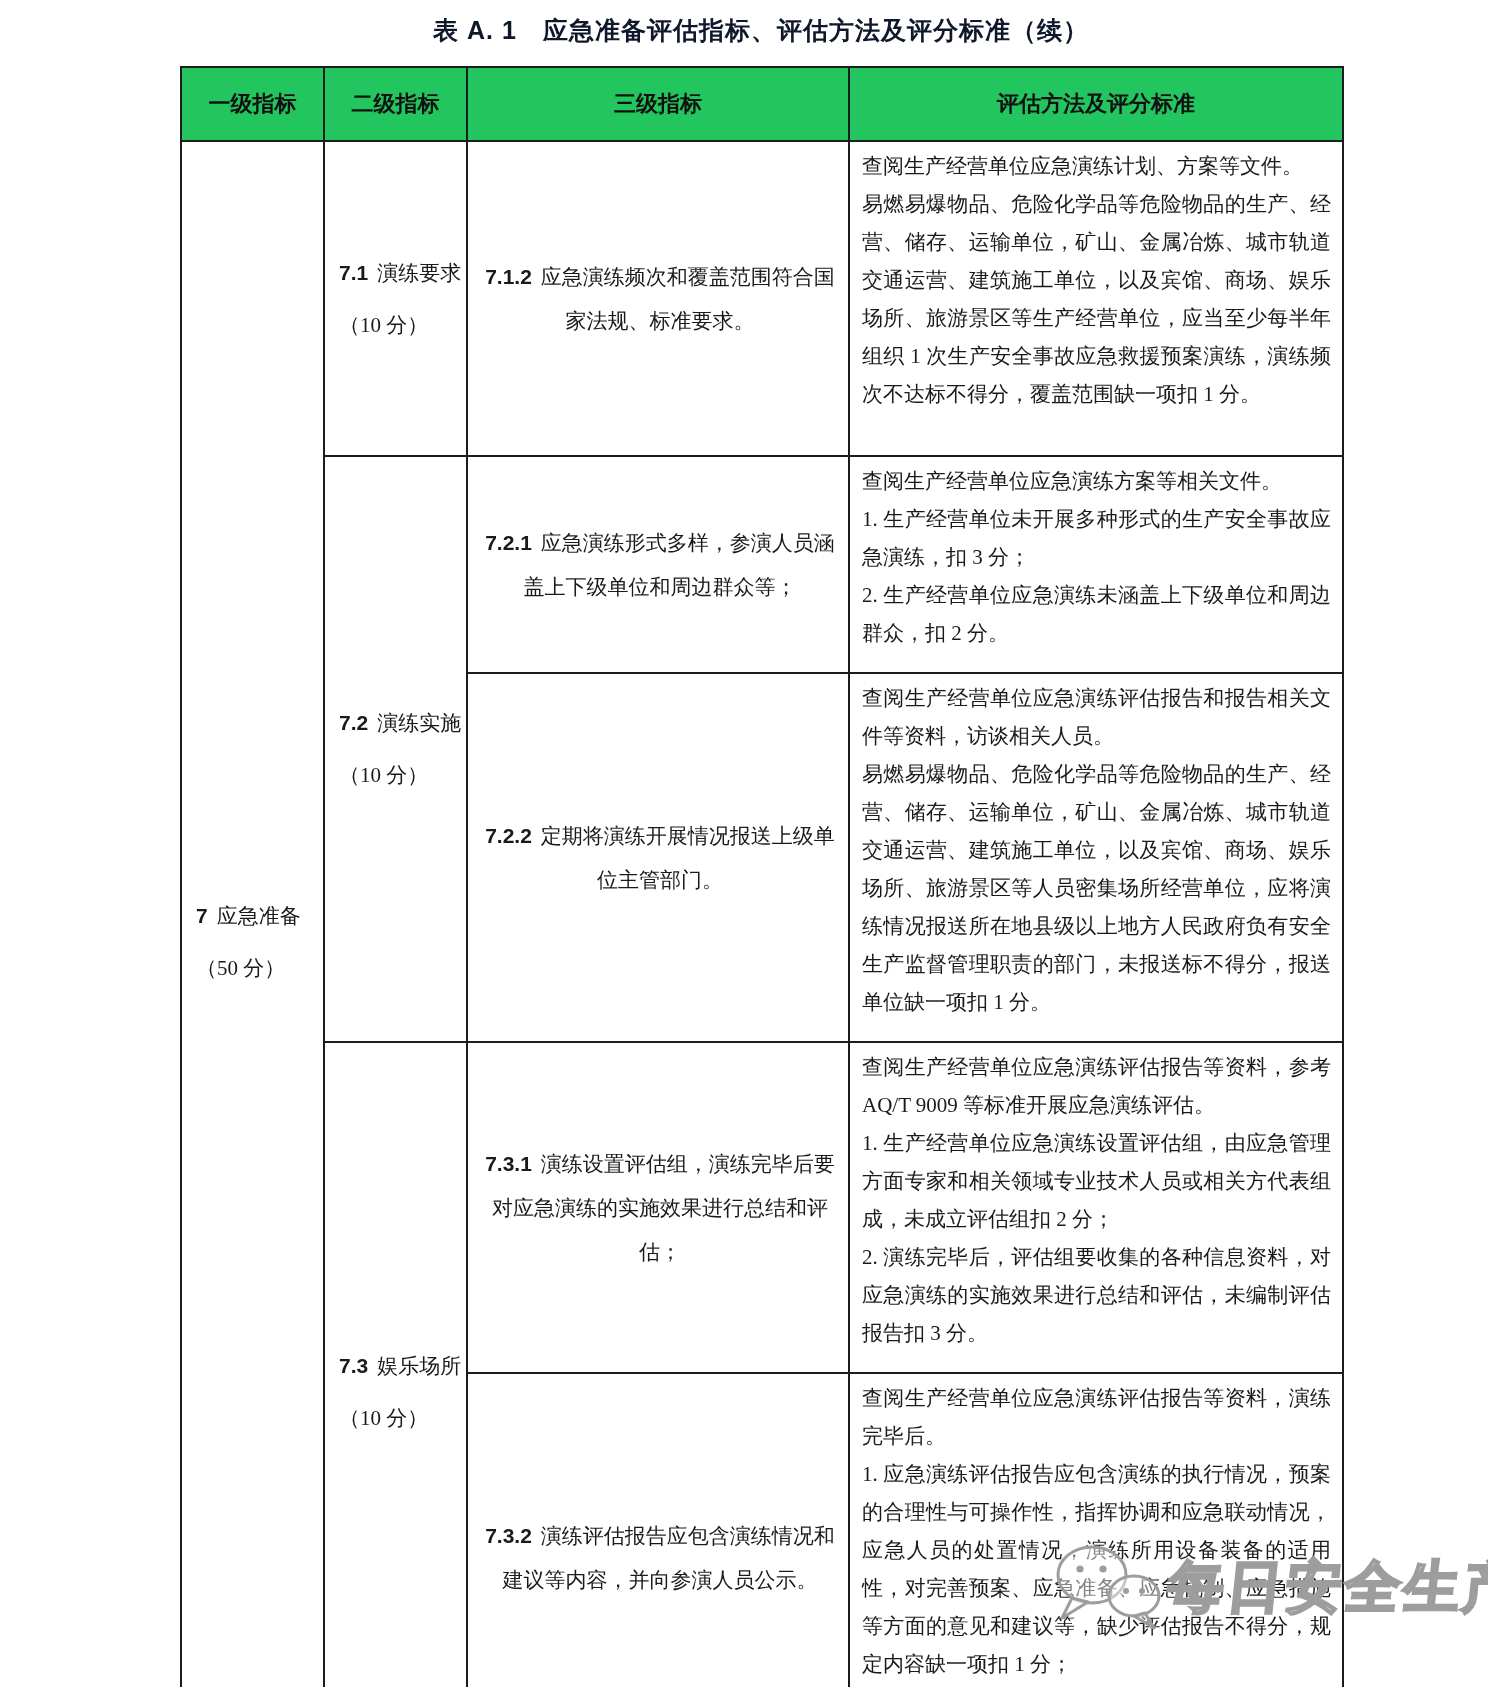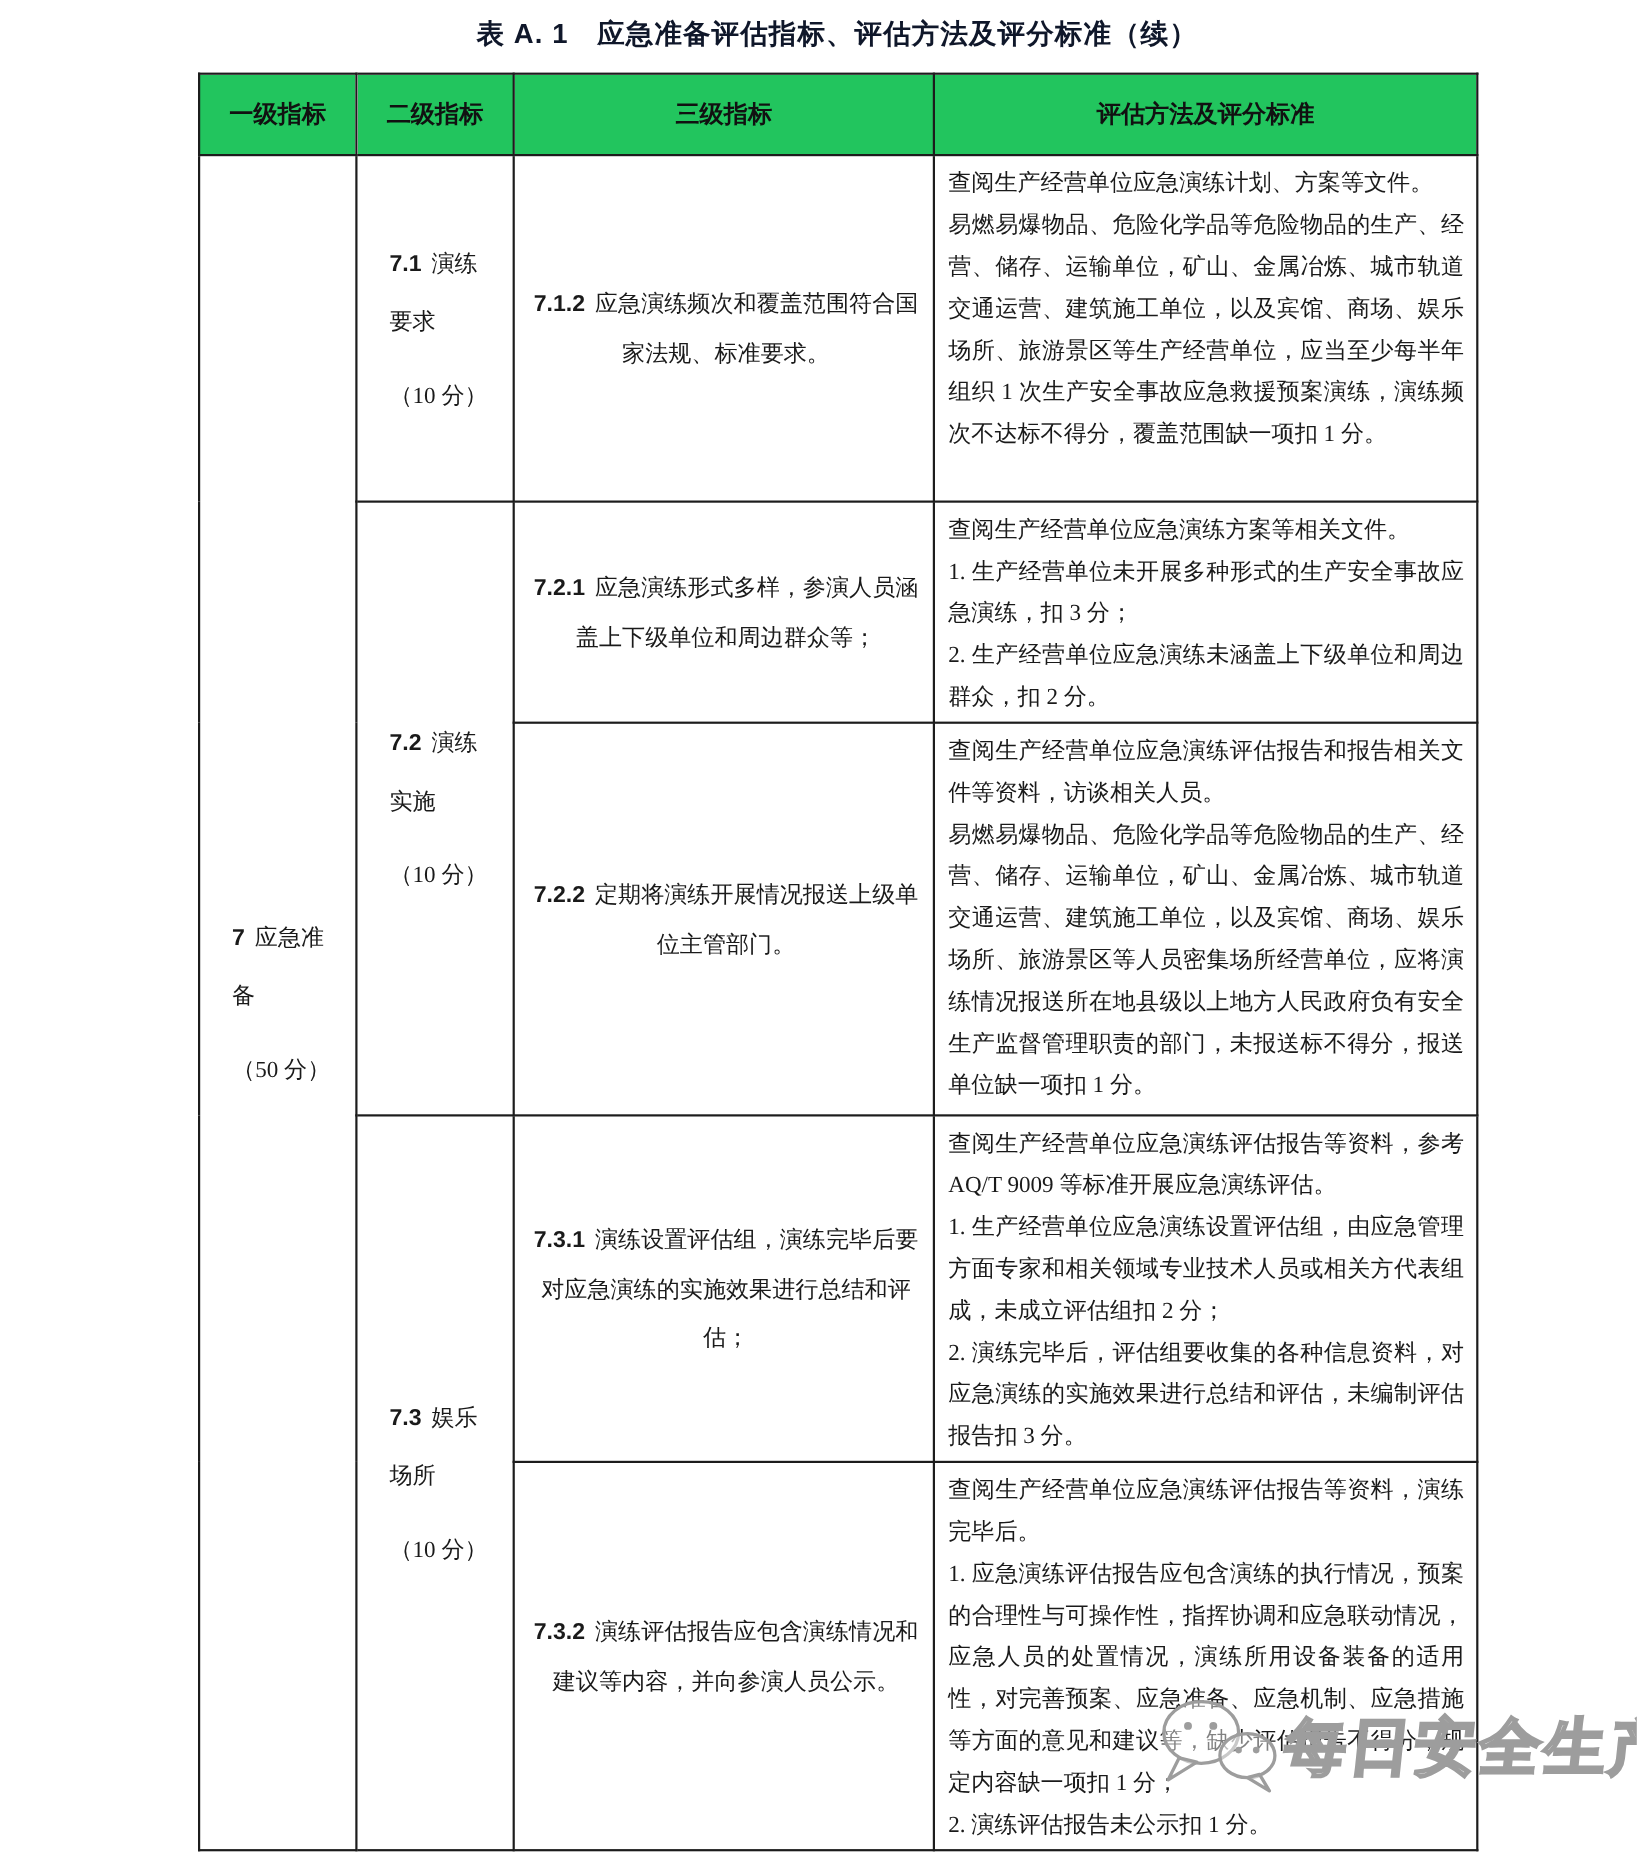--- a/index.html
+++ b/index.html
@@ -30,32 +30,32 @@
     font-family:"Liberation Sans","DejaVu Sans",sans-serif;
     font-weight:bold;font-size:22px;color:#111;
     text-align:center;vertical-align:middle;
     background:#22c55e;
   }
   td.l1,td.l2{
     vertical-align:middle;
     font-size:21px;line-height:52px;
     padding:0 4px 0 14px;
   }
-  td.l1 p,td.l2 p{margin:15px;}
+  td.l1 p,td.l2 p{margin:0;}
   td.ind{
     vertical-align:middle;
     font-size:21px;line-height:44px;
     padding:0 10px 0 14px;
     text-align:center;
     border-radius:28px;
   }
   td.method{
     vertical-align:top;
     font-size:21px;line-height:38px;
-    padding:5px 11px 4px 12px;
+    padding:5px 11px 20px 12px;
     text-align:justify;
   }
   td.method p{margin:0;}
   .num{
     font-family:"Liberation Sans","DejaVu Sans",sans-serif;
     font-weight:bold;
     margin-right:9px;
   }
   
   .watermark{

